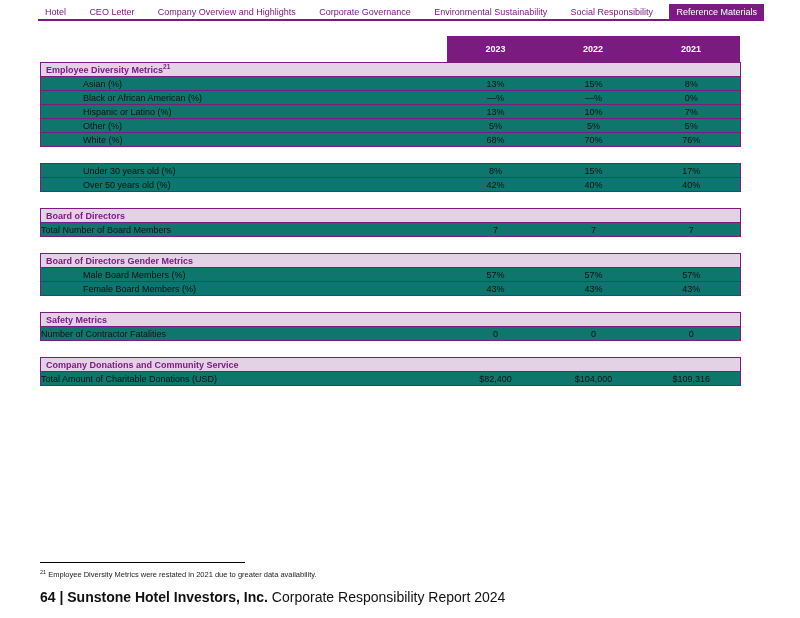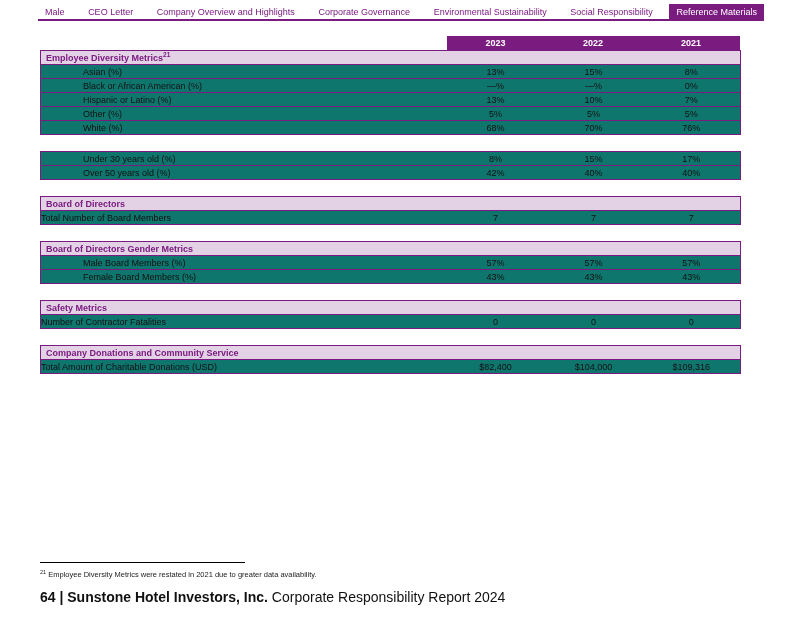--- a/index.html
+++ b/index.html
@@ -22,21 +22,21 @@
   .nav-item{
     font-size:9px;color:var(--purple);white-space:nowrap;
     padding:0 7px;line-height:16px;cursor:pointer;
   }
   .nav-item.active{background:var(--purple);color:#ffffff;}
   
   .content{position:absolute;left:40px;top:36px;width:700px;}
   table{border-collapse:collapse;width:100%;table-layout:fixed;}
   col.label-col{width:406px;}
   col.year-col{width:98px;}
-  .year-header td{height:14px;font-size:9px;}
+  .year-header td{height:26px;font-size:9px;}
   .year-header .spacer{background:#ffffff;}
   .year-header .year-cell{
     background:var(--purple);color:#ffffff;font-weight:bold;text-align:center;
   }
   .year-header .year-cell.first{border-left:2px solid #ffffff;}
   .metrics-table{margin-top:16px;border:1px solid var(--purple);}
   .metrics-table.first{margin-top:0;}
   .section-row td{
     background:var(--section-bg);color:var(--purple);font-weight:bold;
     font-size:9px;height:14px;padding:0 5px;
@@ -58,21 +58,21 @@
   }
   .footnote{position:absolute;left:40px;top:570px;font-size:7.5px;color:#222222;}
   .footnote sup{font-size:5.5px;vertical-align:super;line-height:0;}
   .page-footer{position:absolute;left:40px;top:589px;font-size:14px;color:var(--ink);}
   .page-footer .bold{font-weight:bold;}
 </style>
 </head>
 <body>
 
 <nav class="top-nav">
-    <div class="nav-item">Male</div>
+    <div class="nav-item">Hotel</div>
     <div class="nav-item">CEO Letter</div>
     <div class="nav-item">Company Overview and Highlights</div>
     <div class="nav-item">Corporate Governance</div>
     <div class="nav-item">Environmental Sustainability</div>
     <div class="nav-item">Social Responsibility</div>
     <div class="nav-item active">Reference Materials</div>
   </nav>
 
 <div class="content">
   <table class="year-header">

